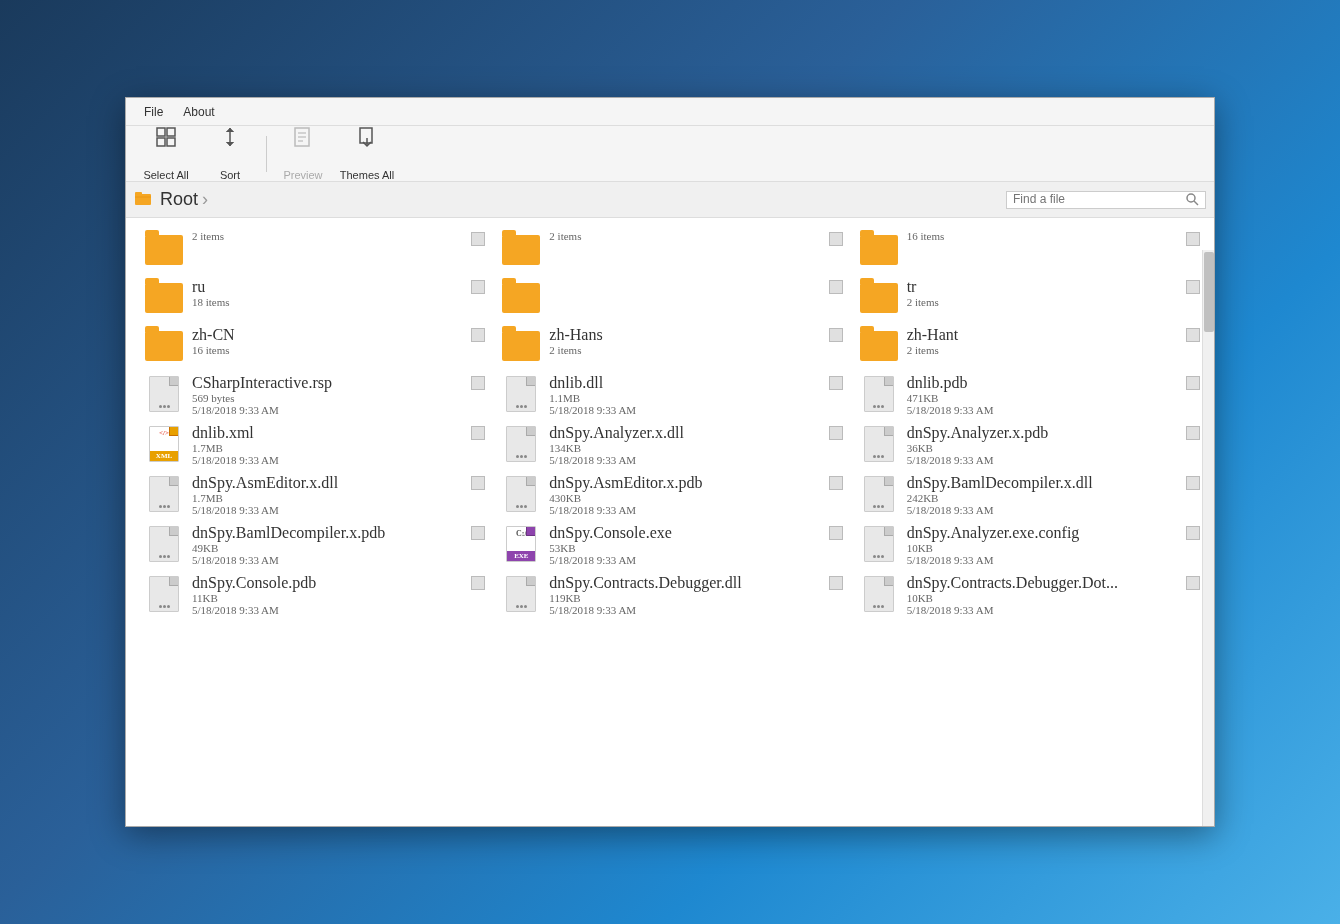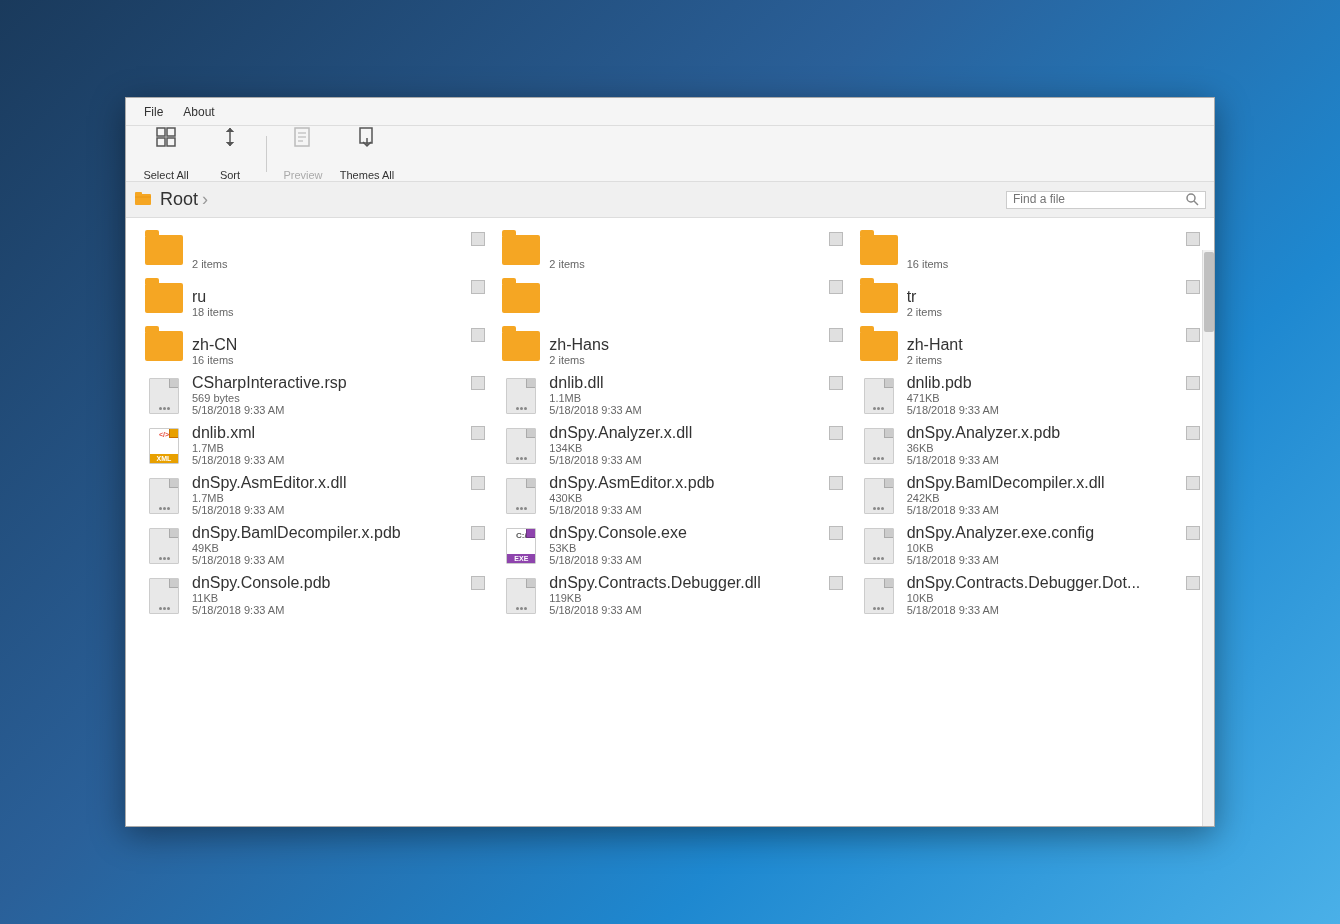--- a/index.html
+++ b/index.html
@@ -143,24 +143,25 @@
       overflow-x: hidden;
       padding: 4px 0;
     }
     .file-grid {
       display: grid;
       grid-template-columns: repeat(3, 1fr);
       padding: 4px 8px;
     }
     .file-item {
       display: flex;
-      align-items: flex-end;
+      align-items: flex-start;
       padding: 4px 6px;
       cursor: pointer;
       position: relative;
+      font-family: Liberation Serif, serif;
     }
     .file-icon-area {
       width: 48px;
       height: 40px;
       flex-shrink: 0;
       display: flex;
       align-items: center;
       justify-content: center;
       position: relative;
     }

